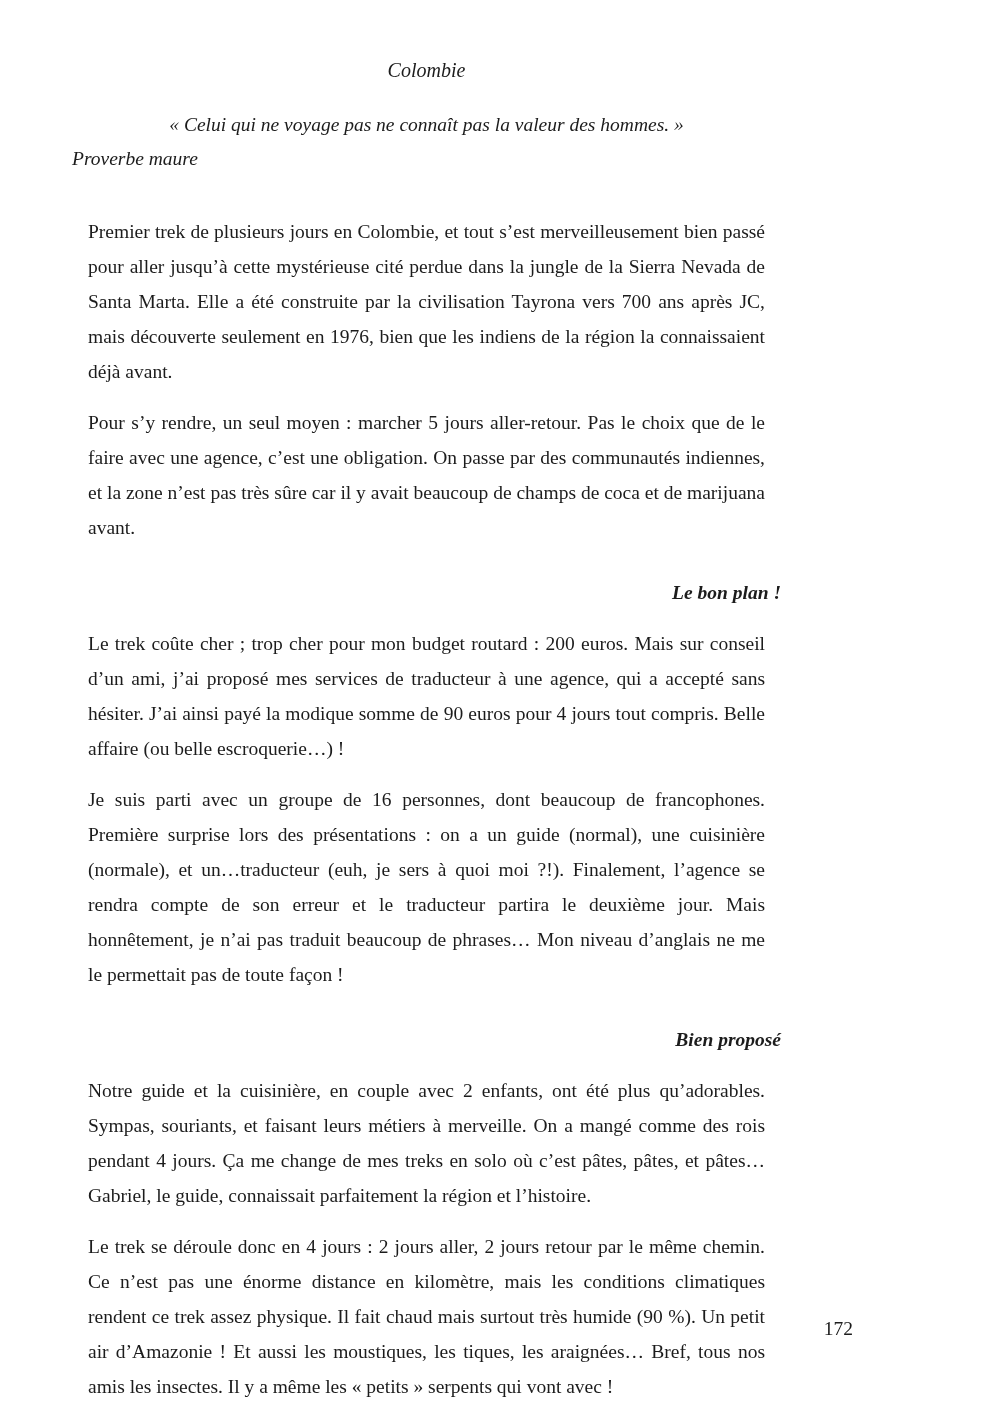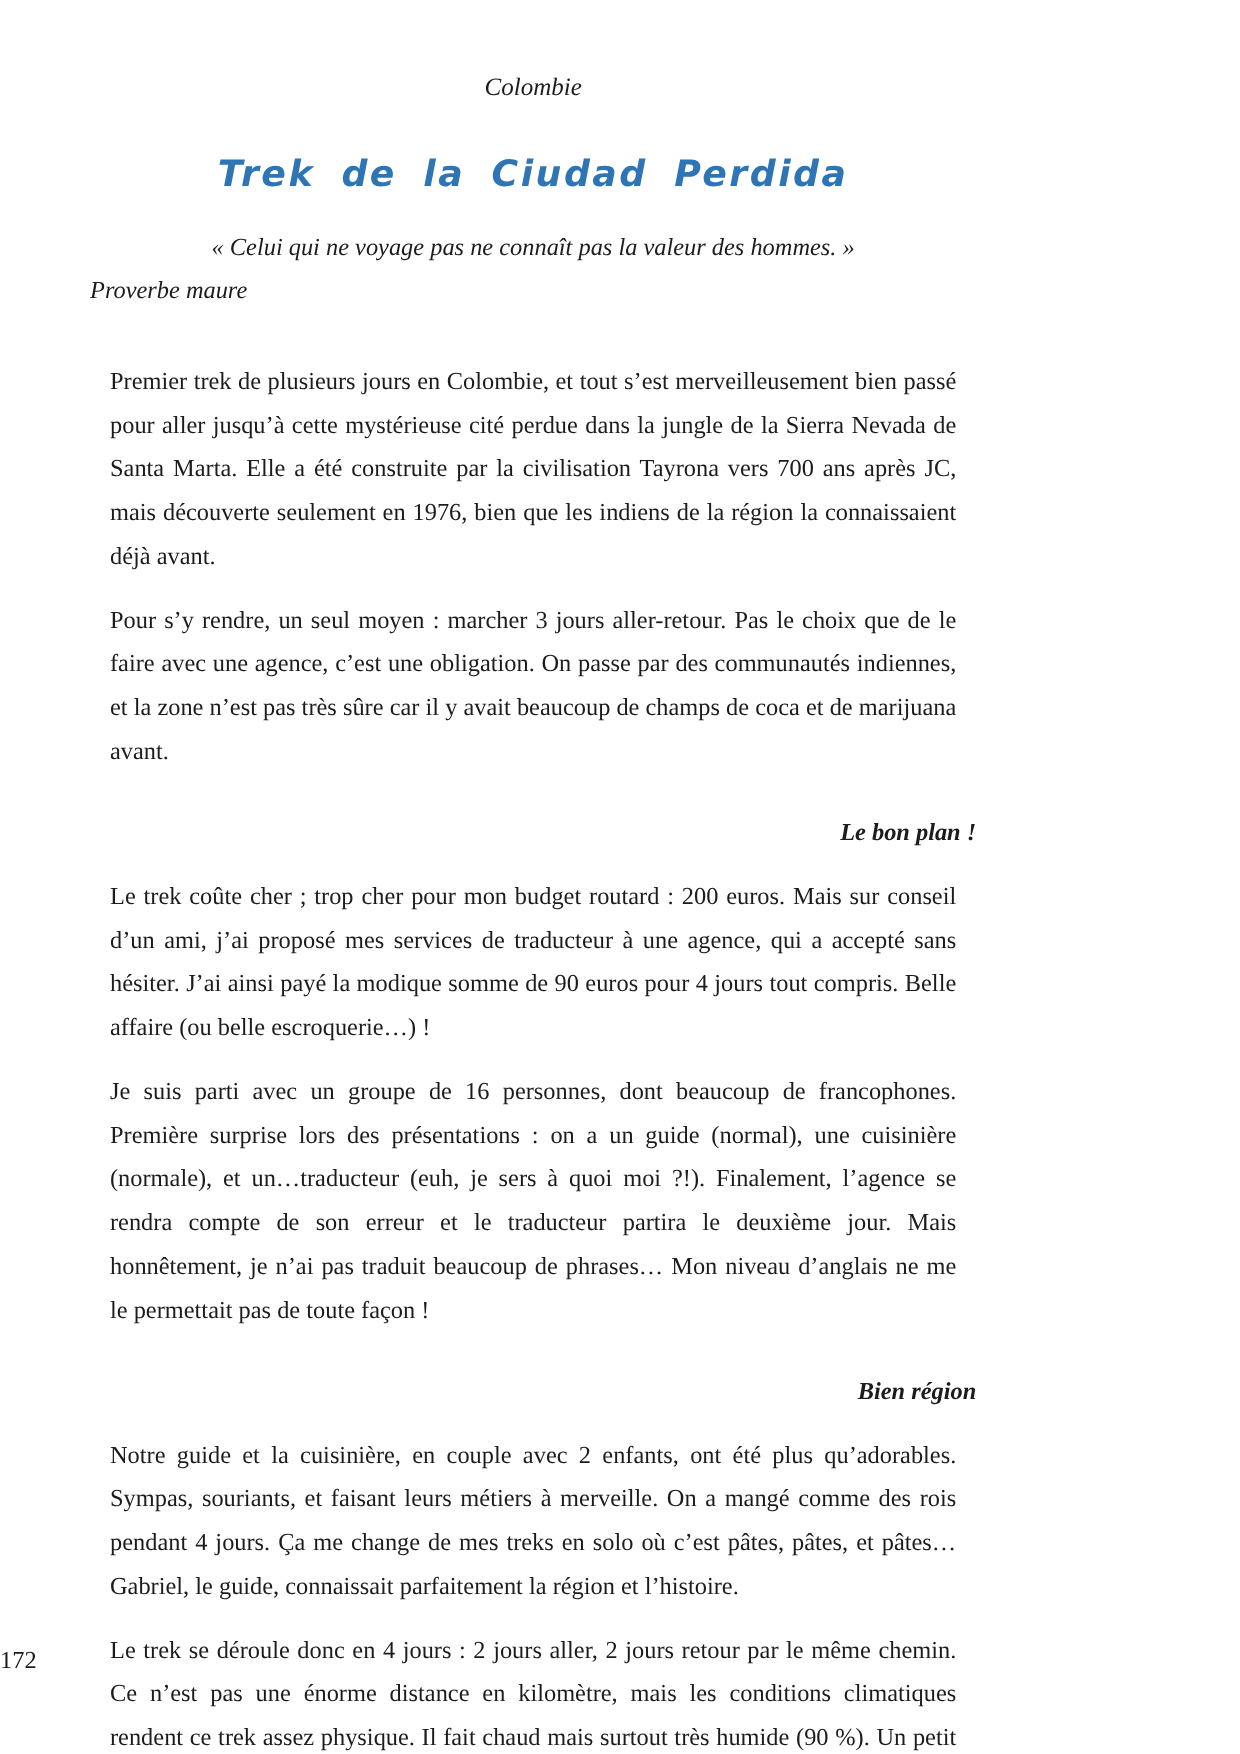--- a/index.html
+++ b/index.html
@@ -77,51 +77,50 @@
     font-style: italic;
     font-size: 19.5px;
     line-height: 35px;
     text-align: right;
   }
   .page-number {
     position: absolute;
     left: 0;
     right: 0;
     top: 1318px;
-    text-align: left;
+    text-align: right;
     font-size: 19.5px;
   }
 </style>
 </head>
 <body>
 
 <div class="doc-page">
 
   <div class="doc-header">Colombie</div>
 
-  <h1 class="doc-title">Trek de la Ciudad Perdida</h1>
 
   <div class="doc-quote">« Celui qui ne voyage pas ne connaît pas la valeur des hommes. »</div>
 
   <div class="doc-quote-attr">Proverbe maure</div>
 
 
   <div class="content">
 
     <p class="para">Premier trek de plusieurs jours en Colombie, et tout s’est merveilleusement bien passé pour aller jusqu’à cette mystérieuse cité perdue dans la jungle de la Sierra Nevada de Santa Marta. Elle a été construite par la civilisation Tayrona vers 700 ans après JC, mais découverte seulement en 1976, bien que les indiens de la région la connaissaient déjà avant.</p>
 
-    <p class="para">Pour s’y rendre, un seul moyen : marcher 3 jours aller-retour. Pas le choix que de le faire avec une agence, c’est une obligation. On passe par des communautés indiennes, et la zone n’est pas très sûre car il y avait beaucoup de champs de coca et de marijuana avant.</p>
+    <p class="para">Pour s’y rendre, un seul moyen : marcher 5 jours aller-retour. Pas le choix que de le faire avec une agence, c’est une obligation. On passe par des communautés indiennes, et la zone n’est pas très sûre car il y avait beaucoup de champs de coca et de marijuana avant.</p>
 
     <h3 class="subheading">Le bon plan !</h3>
 
     <p class="para">Le trek coûte cher ; trop cher pour mon budget routard : 200 euros. Mais sur conseil d’un ami, j’ai proposé mes services de traducteur à une agence, qui a accepté sans hésiter. J’ai ainsi payé la modique somme de 90 euros pour 4 jours tout compris. Belle affaire (ou belle escroquerie…) !</p>
 
     <p class="para">Je suis parti avec un groupe de 16 personnes, dont beaucoup de francophones. Première surprise lors des présentations : on a un guide (normal), une cuisinière (normale), et un…traducteur (euh, je sers à quoi moi ?!). Finalement, l’agence se rendra compte de son erreur et le traducteur partira le deuxième jour. Mais honnêtement, je n’ai pas traduit beaucoup de phrases… Mon niveau d’anglais ne me le permettait pas de toute façon !</p>
 
-    <h3 class="subheading">Bien région</h3>
+    <h3 class="subheading">Bien proposé</h3>
 
     <p class="para">Notre guide et la cuisinière, en couple avec 2 enfants, ont été plus qu’adorables. Sympas, souriants, et faisant leurs métiers à merveille. On a mangé comme des rois pendant 4 jours. Ça me change de mes treks en solo où c’est pâtes, pâtes, et pâtes… Gabriel, le guide, connaissait parfaitement la région et l’histoire.</p>
 
     <p class="para">Le trek se déroule donc en 4 jours : 2 jours aller, 2 jours retour par le même chemin. Ce n’est pas une énorme distance en kilomètre, mais les conditions climatiques rendent ce trek assez physique. Il fait chaud mais surtout très humide (90 %). Un petit air d’Amazonie ! Et aussi les moustiques, les tiques, les araignées… Bref, tous nos amis les insectes. Il y a même les « petits » serpents qui vont avec !</p>
 
   </div>
 
   <div class="page-number">172</div>
 
 </div>

